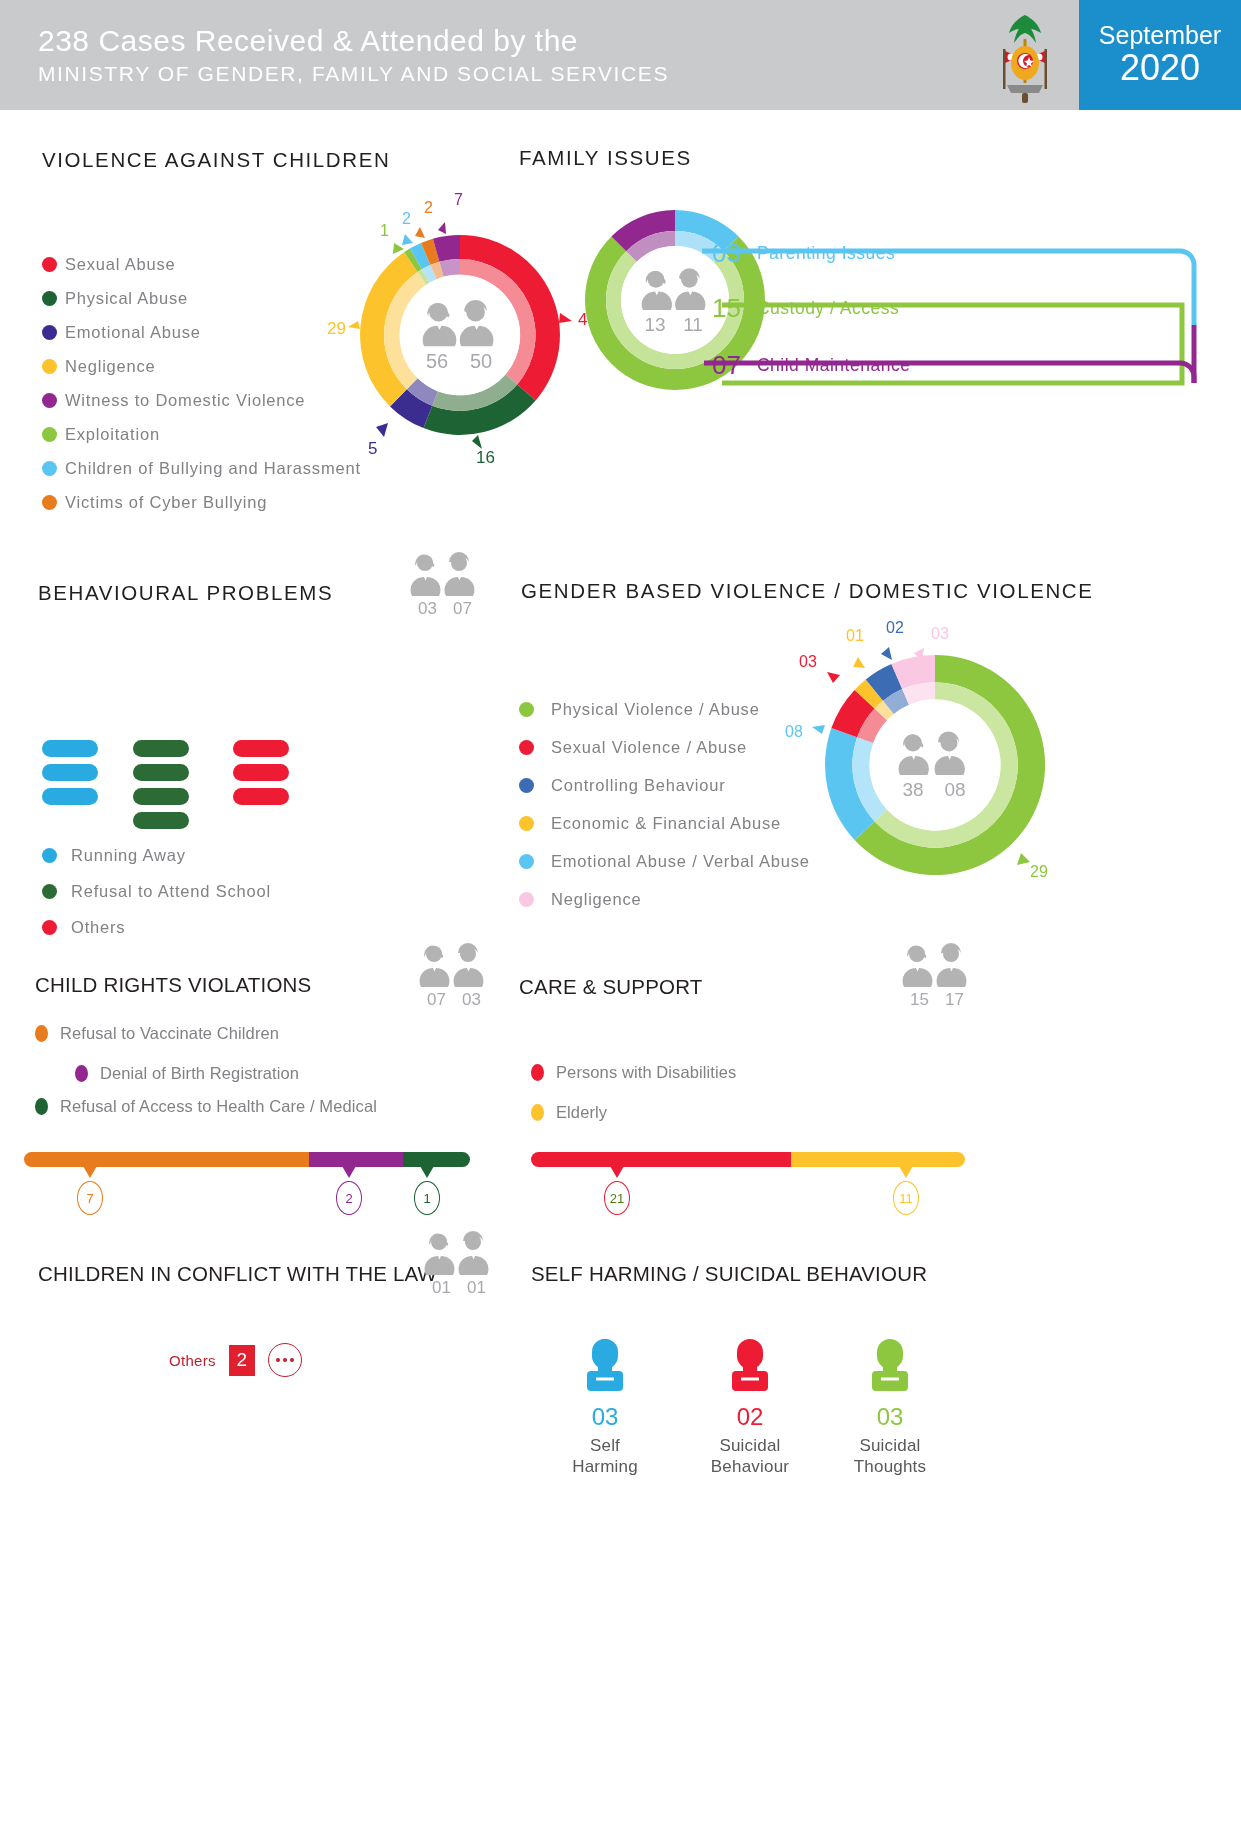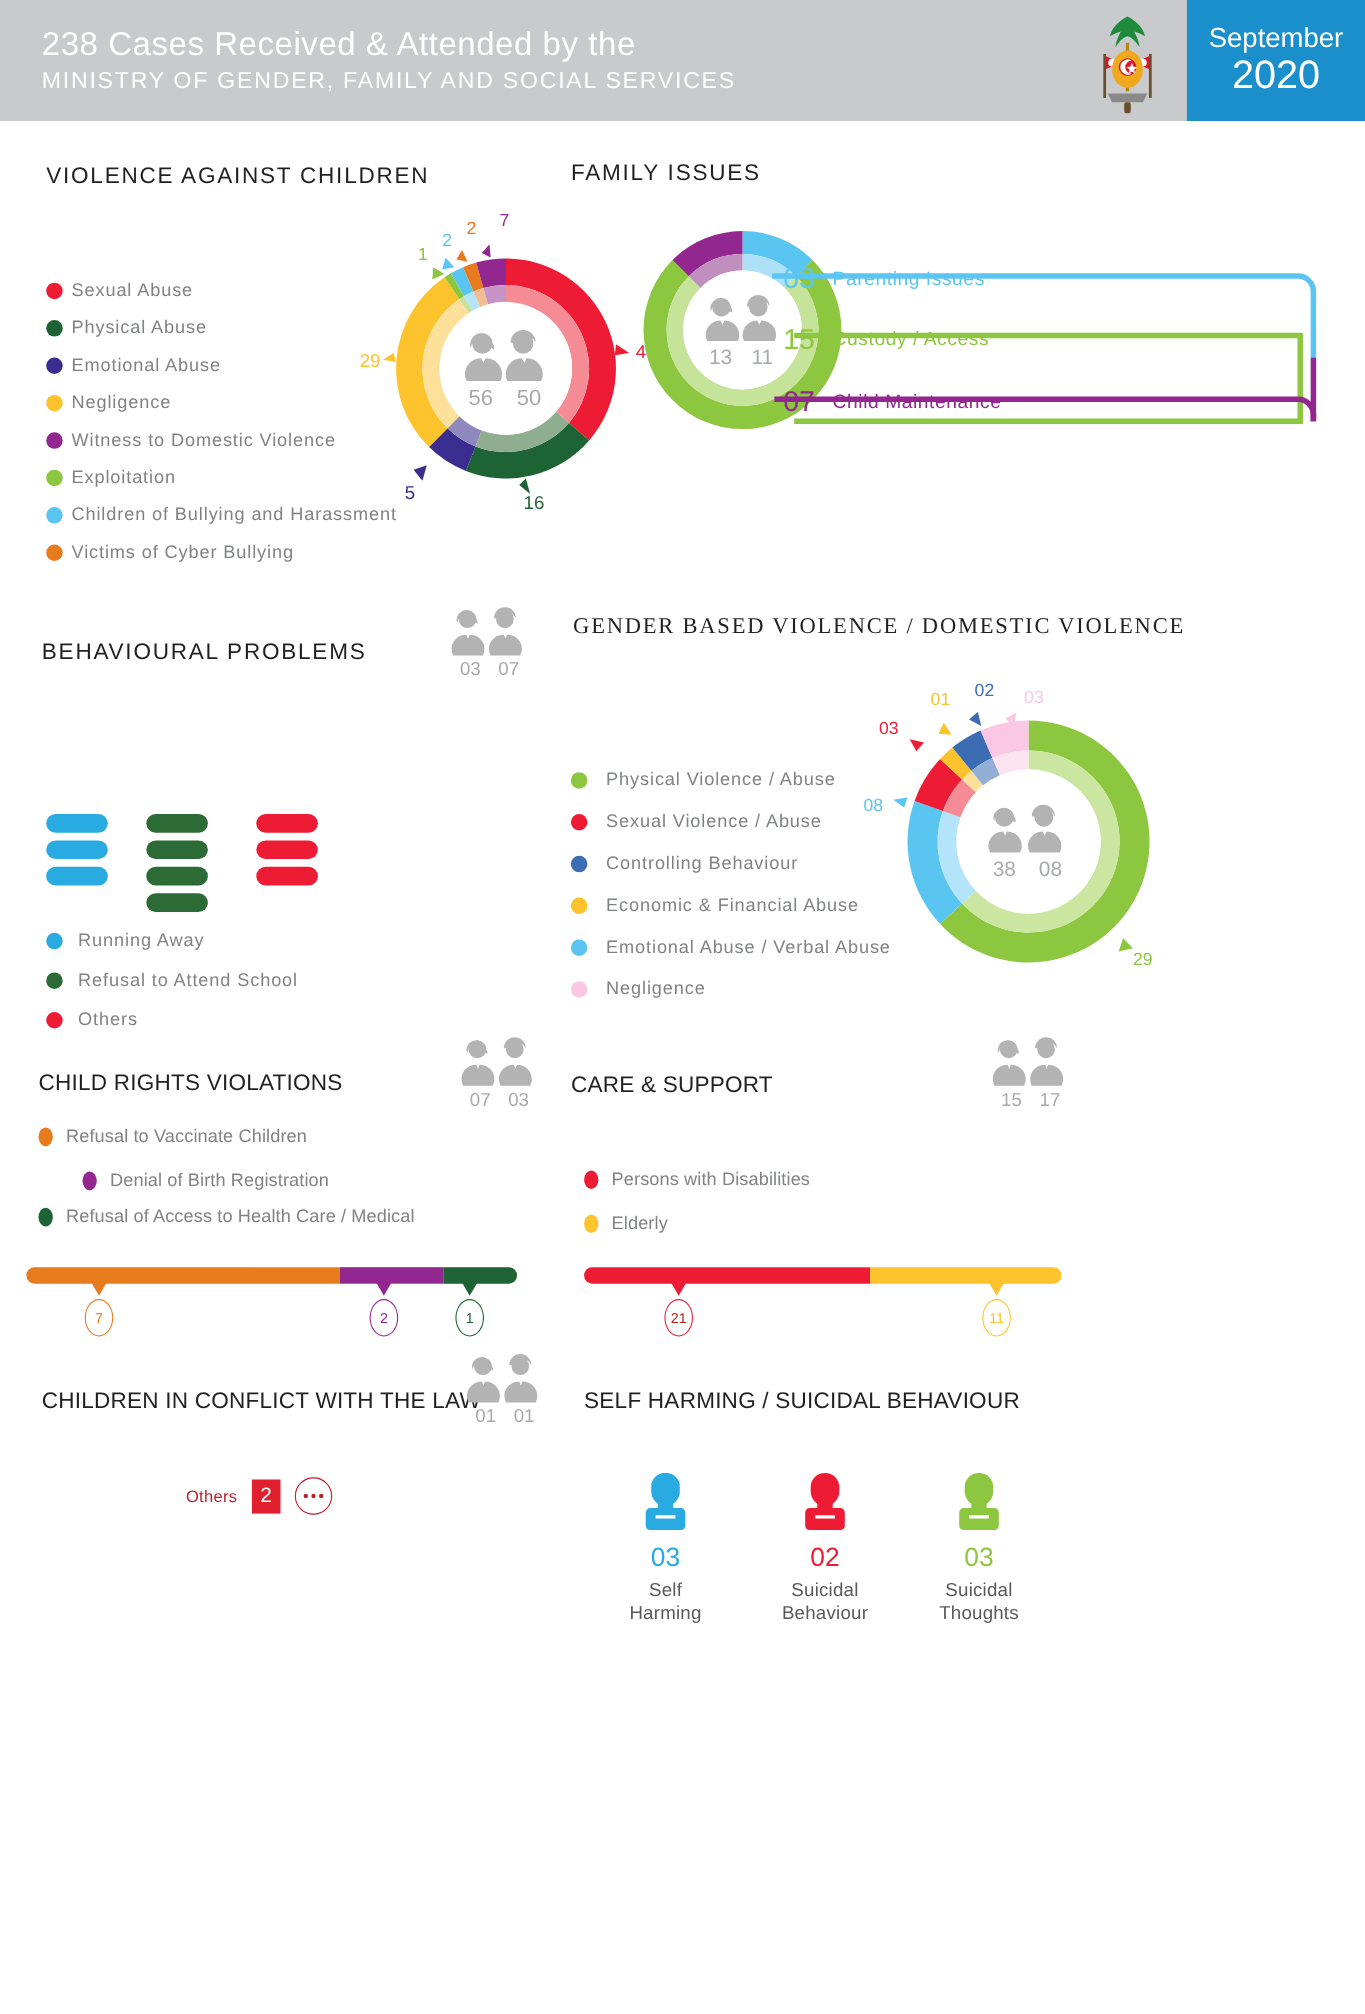--- a/index.html
+++ b/index.html
@@ -343,21 +343,21 @@
   <div class="legend-item" style="margin-bottom:17px;">
     <span class="legend-dot" style="background:#2c6b35"></span>
     <span class="legend-label" style="margin-left:6px;">Refusal to Attend School</span>
   </div>
   <div class="legend-item">
     <span class="legend-dot" style="background:#ed1c34"></span>
     <span class="legend-label" style="margin-left:6px;">Others</span>
   </div>
 </div>
 
-<div class="sec-title" style="left:521px; top:558px;font-family:Liberation Serif, serif;">GENDER BASED VIOLENCE / DOMESTIC VIOLENCE</div>
+<div class="sec-title" style="left:521px; top:579px;">GENDER BASED VIOLENCE / DOMESTIC VIOLENCE</div>
 
 <div style="position:absolute; left:519px; top:700px;">
   <div class="legend-item" style="margin-bottom:19px;">
     <span class="legend-dot" style="background:#8dc63f"></span>
     <span class="legend-label" style="margin-left:9px;">Physical Violence / Abuse</span>
   </div>
   <div class="legend-item" style="margin-bottom:19px;">
     <span class="legend-dot" style="background:#ed1c34"></span>
     <span class="legend-label" style="margin-left:9px;">Sexual Violence / Abuse</span>
   </div>
@@ -509,21 +509,21 @@
     <span class="legend-label narrow" style="margin-left:4px;">Elderly</span>
   </div>
 </div>
 
 <div class="strip" style="left:531px; top:1152px; width:434px;">
   <span class="strip-seg" style="background:#ed1c34; width:60%;"></span>
   <span class="strip-seg" style="background:#fcc32c; width:40%;"></span>
 </div>
 <div class="marker" style="left:604px; top:1166px;">
   <div class="marker-tri" style="border-top:12px solid #ed1c34;"></div>
-  <div class="marker-bub" style="border-color:#ed1c34; color:#b91c1c;">21</div>
+  <div class="marker-bub" style="border-color:#ed1c34; color:#4d7c0f;">21</div>
 </div>
 <div class="marker" style="left:893px; top:1166px;">
   <div class="marker-tri" style="border-top:12px solid #fcc32c;"></div>
   <div class="marker-bub" style="border-color:#fcc32c; color:#fcc32c;">11</div>
 </div>
 
 <div class="sec-title tight" style="left:38px; top:1262px;">CHILDREN IN CONFLICT WITH THE LAW</div>
 
 <div class="people" style="left:418px; top:1233px;">
   <svg width="82" height="44" viewBox="0 0 70 44">

